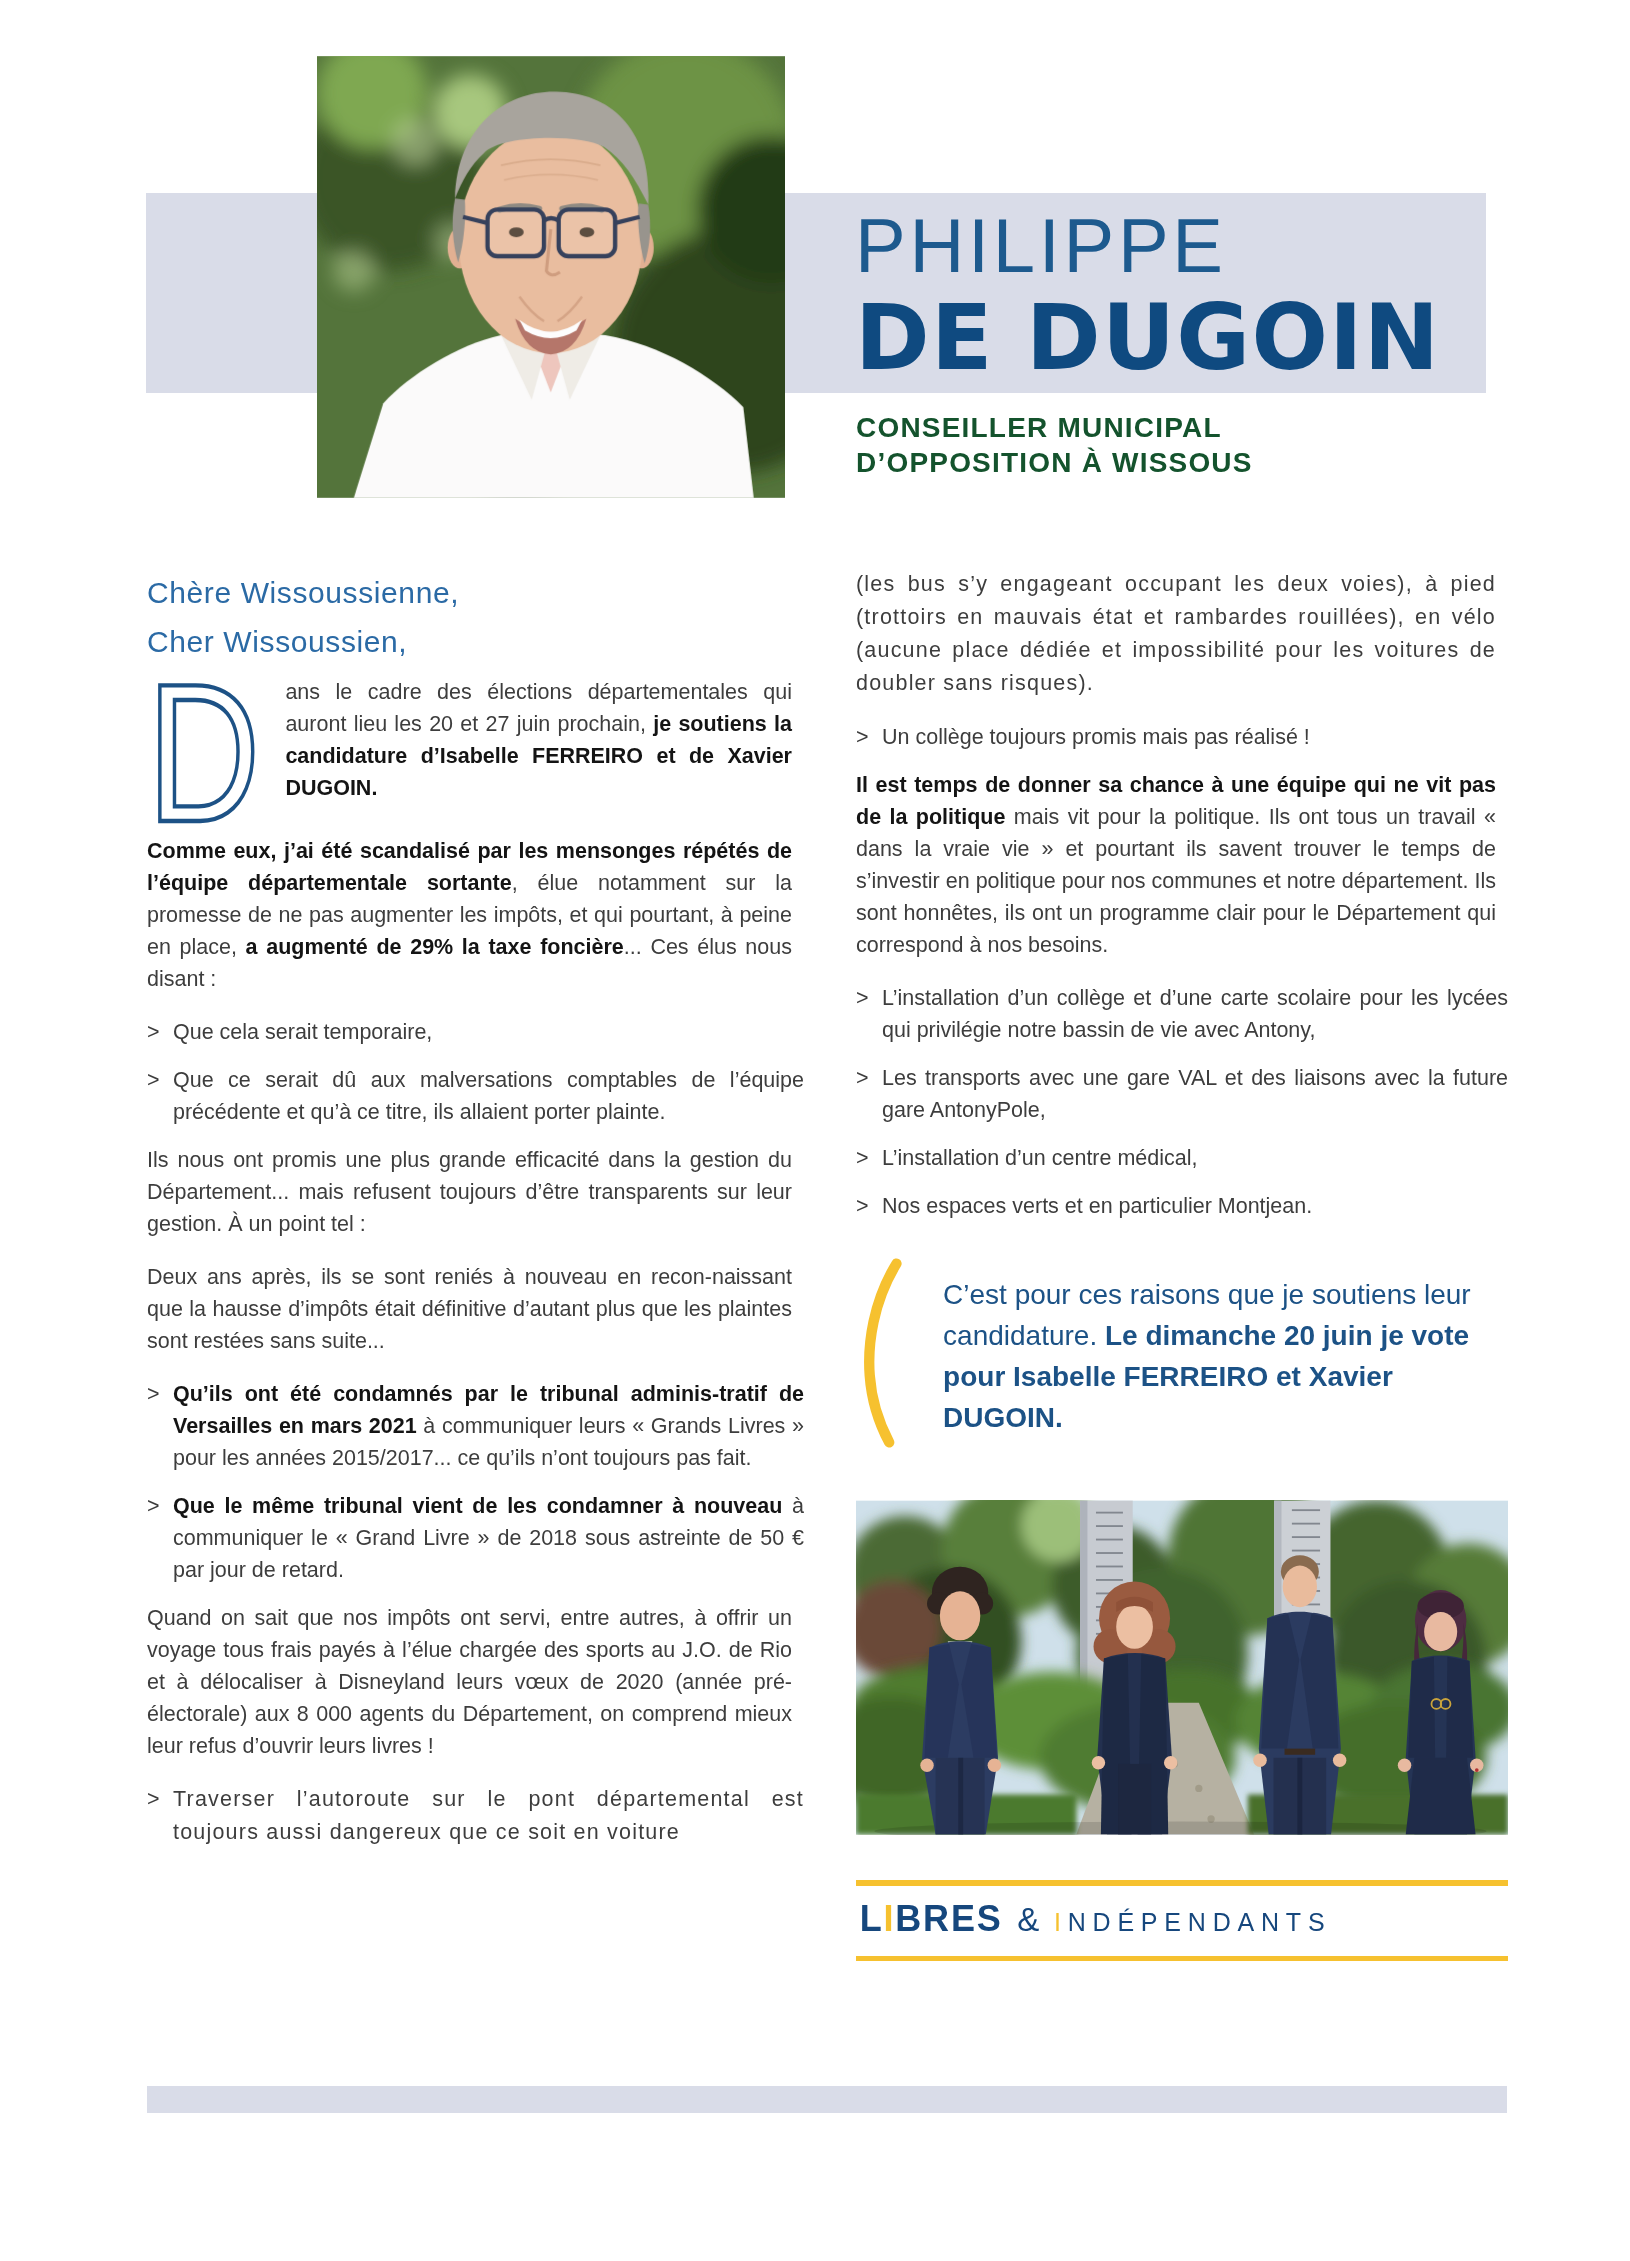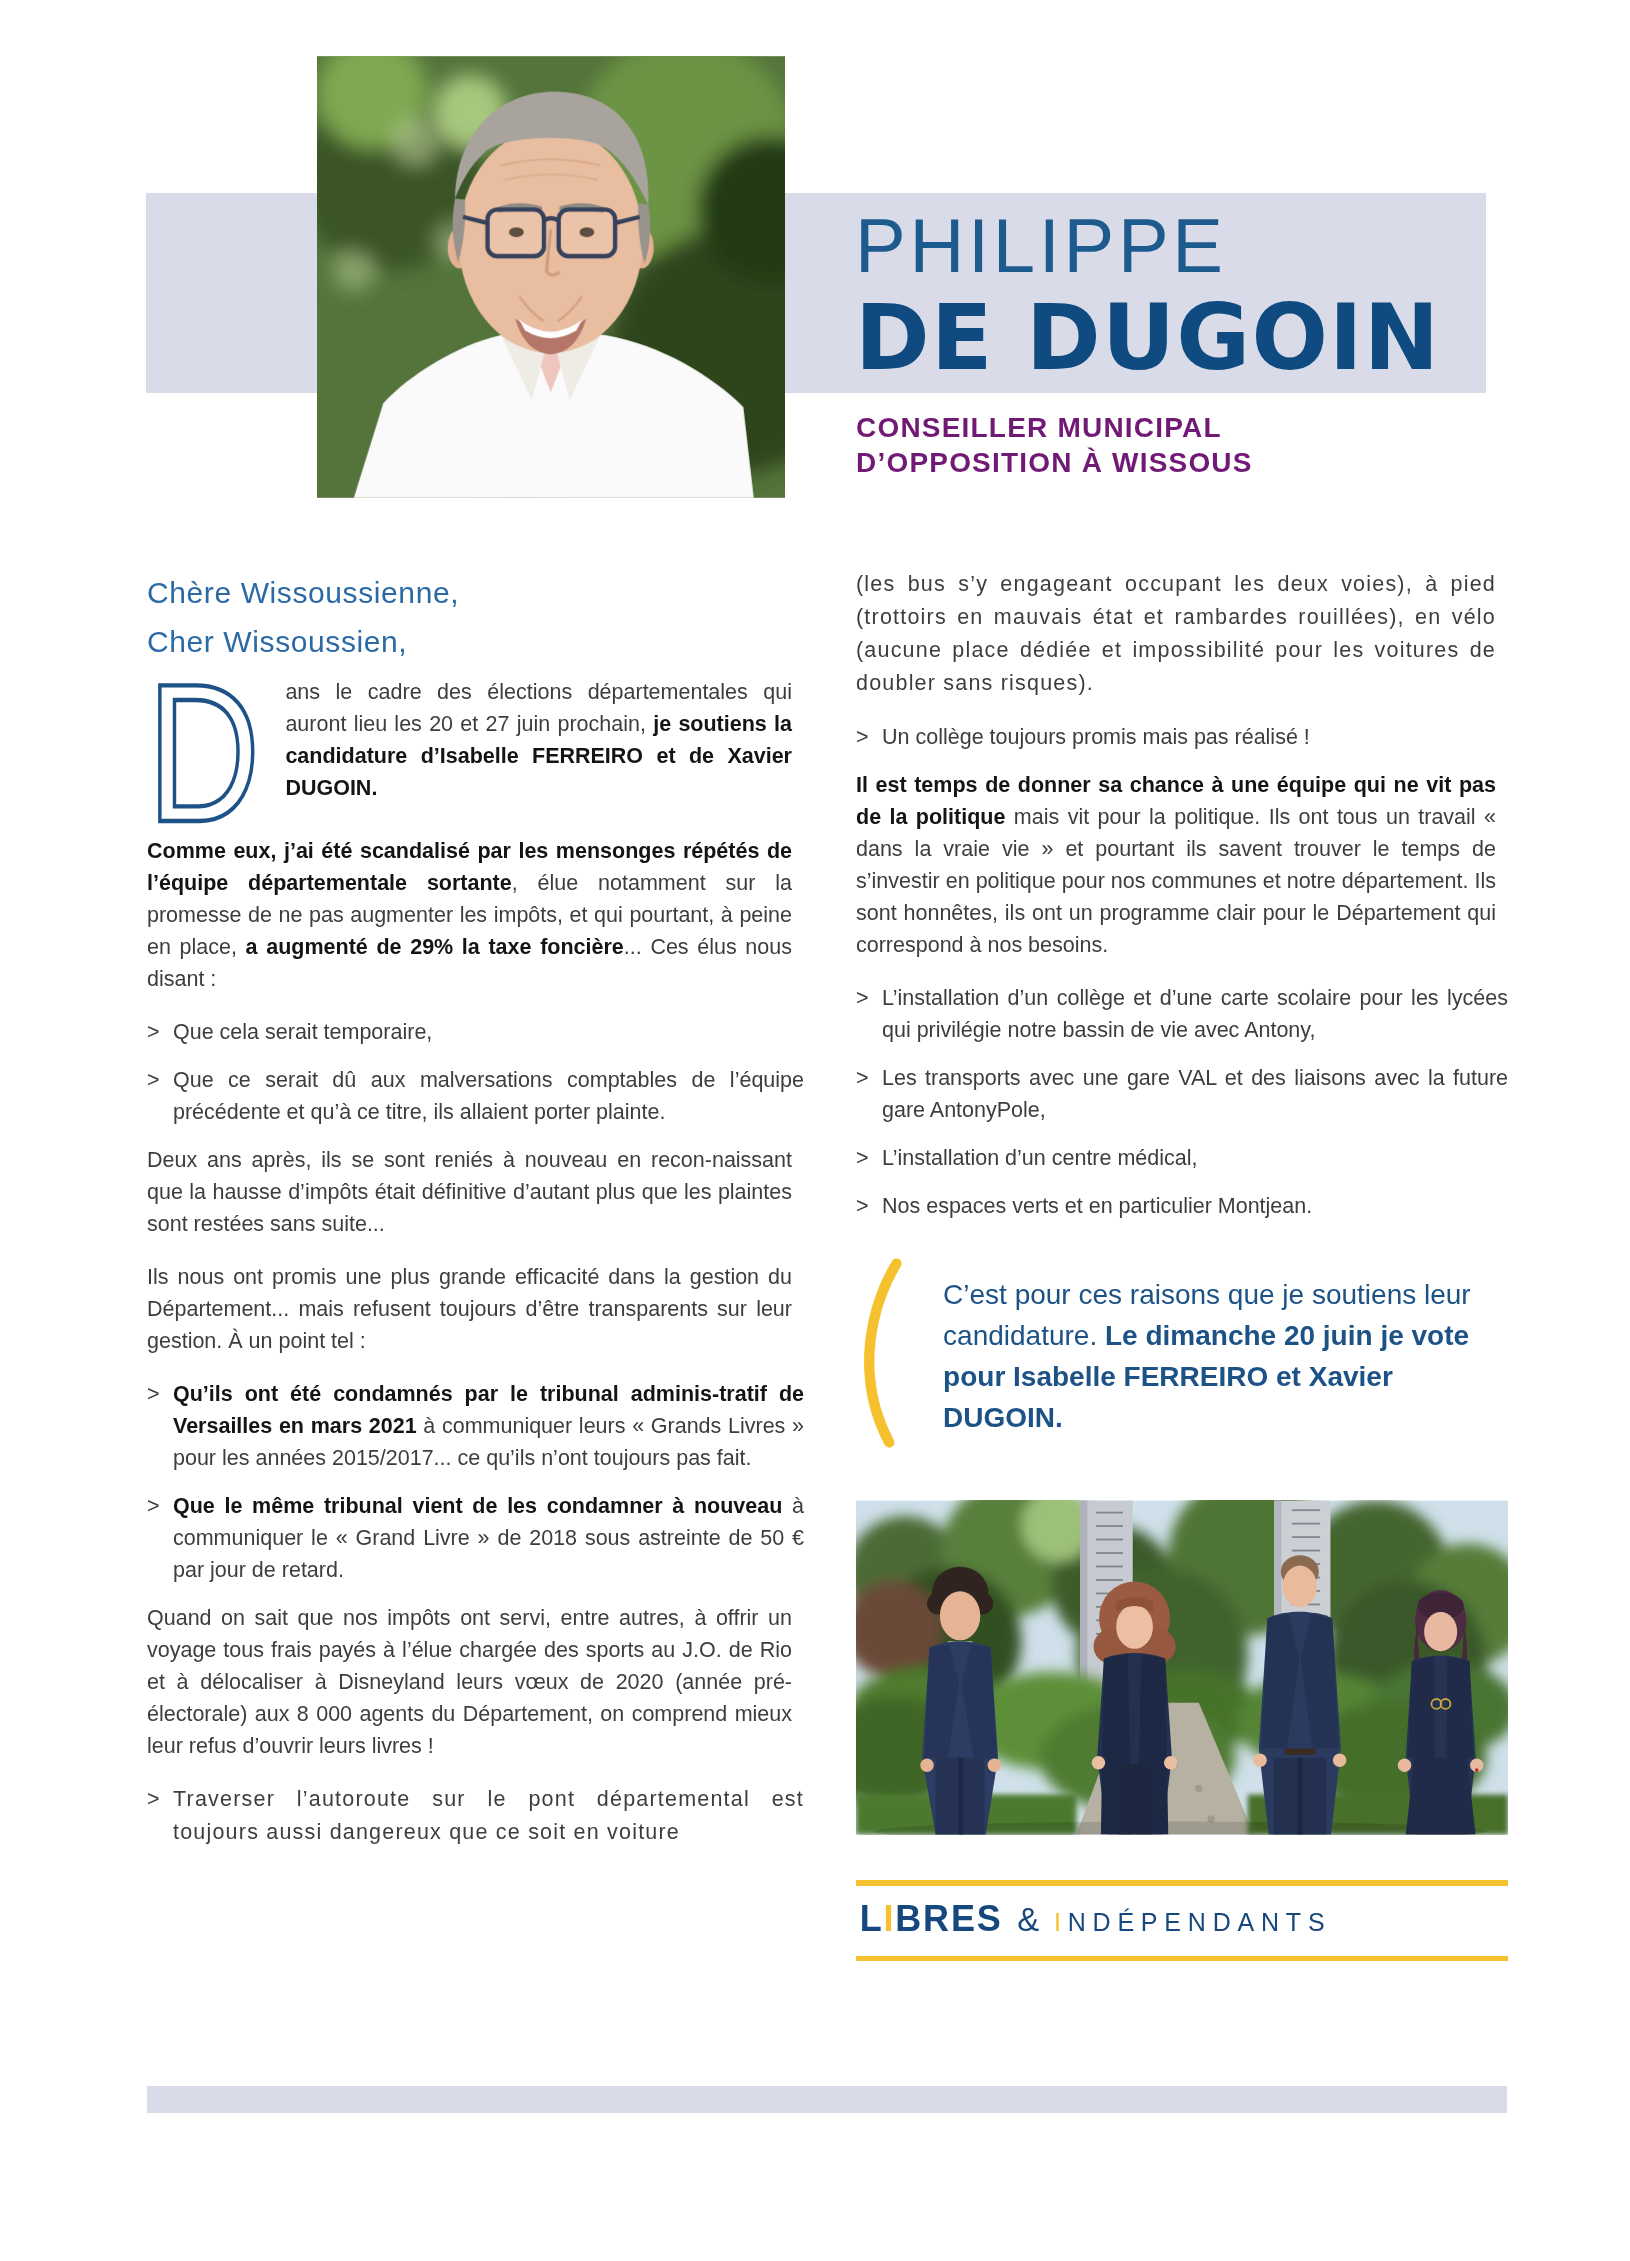--- a/index.html
+++ b/index.html
@@ -6,21 +6,21 @@
   .page{position:relative;width:1630px;height:2261px;background:#ffffff;overflow:hidden;
         font-family:"Liberation Sans",sans-serif;color:#3d3d3d;}
   
   .band{position:absolute;left:146px;top:193px;width:1340px;height:200px;background:#d9dce8;}
   .footer-band{position:absolute;left:147px;top:2086px;width:1360px;height:27px;background:#d9dce8;}
   .portrait{position:absolute;left:317px;top:56px;width:468px;height:442px;overflow:hidden;}
   .name-block{position:absolute;left:855px;top:208px;line-height:1;}
   .first-name{font-size:76px;font-weight:400;letter-spacing:3.7px;color:#1d5a8e;}
   .last-name{font-family:"DejaVu Sans",sans-serif;font-size:90px;font-weight:800;letter-spacing:1.2px;color:#0f4a80;margin-top:8.6px;}
   .subtitle{position:absolute;left:856px;top:410px;font-size:28px;font-weight:700;letter-spacing:1.2px;
-            color:#701a75;line-height:35px;}
+            color:#14532d;line-height:35px;}
   
   .col{position:absolute;top:568px;font-size:21.5px;line-height:32px;}
   .col-left{left:147px;width:657px;}
   .col-right{left:856px;width:652px;}
   .sal{font-size:30px;line-height:49px;letter-spacing:0.6px;color:#2b6aa5;margin-bottom:9.8px;}
   .para{margin:0 12px 21px 0;text-align:justify;}
   .b{font-weight:700;color:#141414;}
   .ls{letter-spacing:1.2px;line-height:33px;}
   .heading{font-weight:700;color:#141414;margin:0 0 21px 0;}
   .bullet{display:flex;margin:0 0 16px 0;}
@@ -132,24 +132,24 @@
     <div class="bullet">
       <span class="marker">&gt;</span>
       <span class="btext">Que cela serait temporaire,</span>
     </div>
     <div class="bullet">
       <span class="marker">&gt;</span>
       <span class="btext">Que ce serait dû aux malversations comptables de l’équipe précédente et qu’à ce titre, ils allaient porter plainte.</span>
     </div>
 
     <div class="para">
+      <span>Ils nous ont promis une plus grande efficacité dans la gestion du Département... mais refusent toujours d’être transparents sur leur gestion. À un point tel :</span>
+    </div>
+    <div class="para">
       <span>Deux ans après, ils se sont reniés à nouveau en recon-naissant que la hausse d’impôts était définitive d’autant plus que les plaintes sont restées sans suite...</span>
-    </div>
-    <div class="para">
-      <span>Ils nous ont promis une plus grande efficacité dans la gestion du Département... mais refusent toujours d’être transparents sur leur gestion. À un point tel :</span>
     </div>
 
     <div class="bullet">
       <span class="marker">&gt;</span>
       <span class="btext"><span class="b">Qu’ils ont été condamnés par le tribunal adminis-tratif de Versailles en mars 2021</span><span> à communiquer leurs « Grands Livres » pour les années 2015/2017... ce qu’ils n’ont toujours pas fait.</span></span>
     </div>
     <div class="bullet">
       <span class="marker">&gt;</span>
       <span class="btext"><span class="b">Que le même tribunal vient de les condamner à nouveau</span><span> à communiquer le « Grand Livre » de 2018 sous astreinte de 50 € par jour de retard.</span></span>
     </div>

